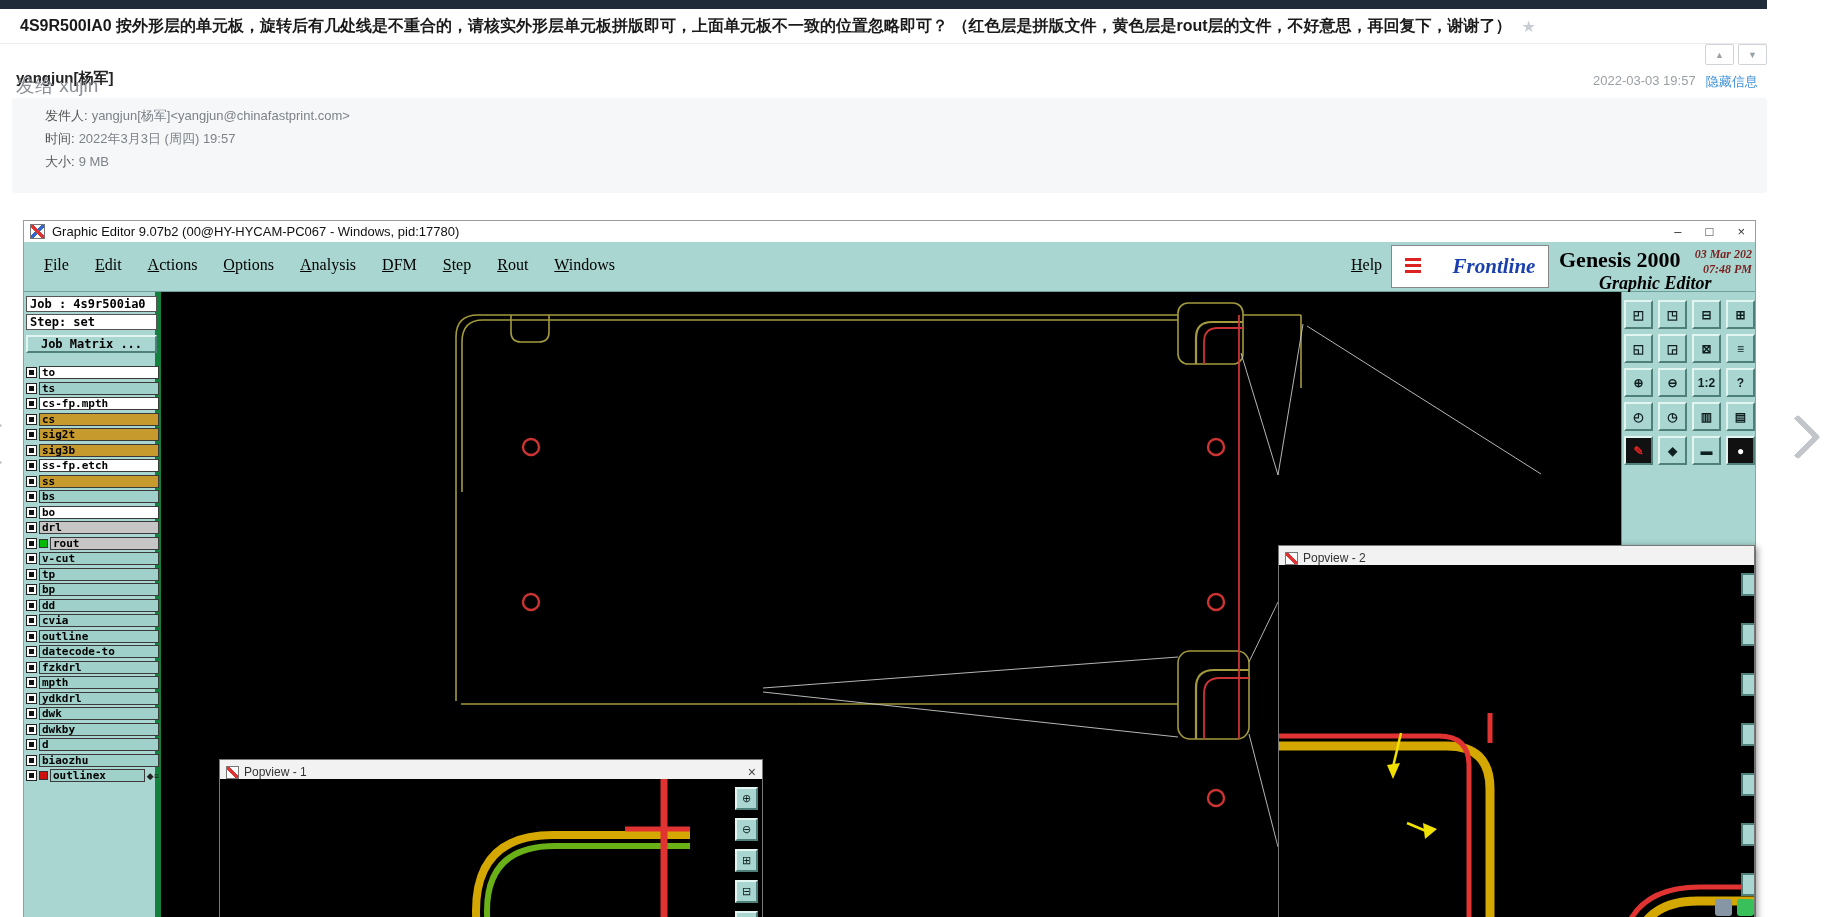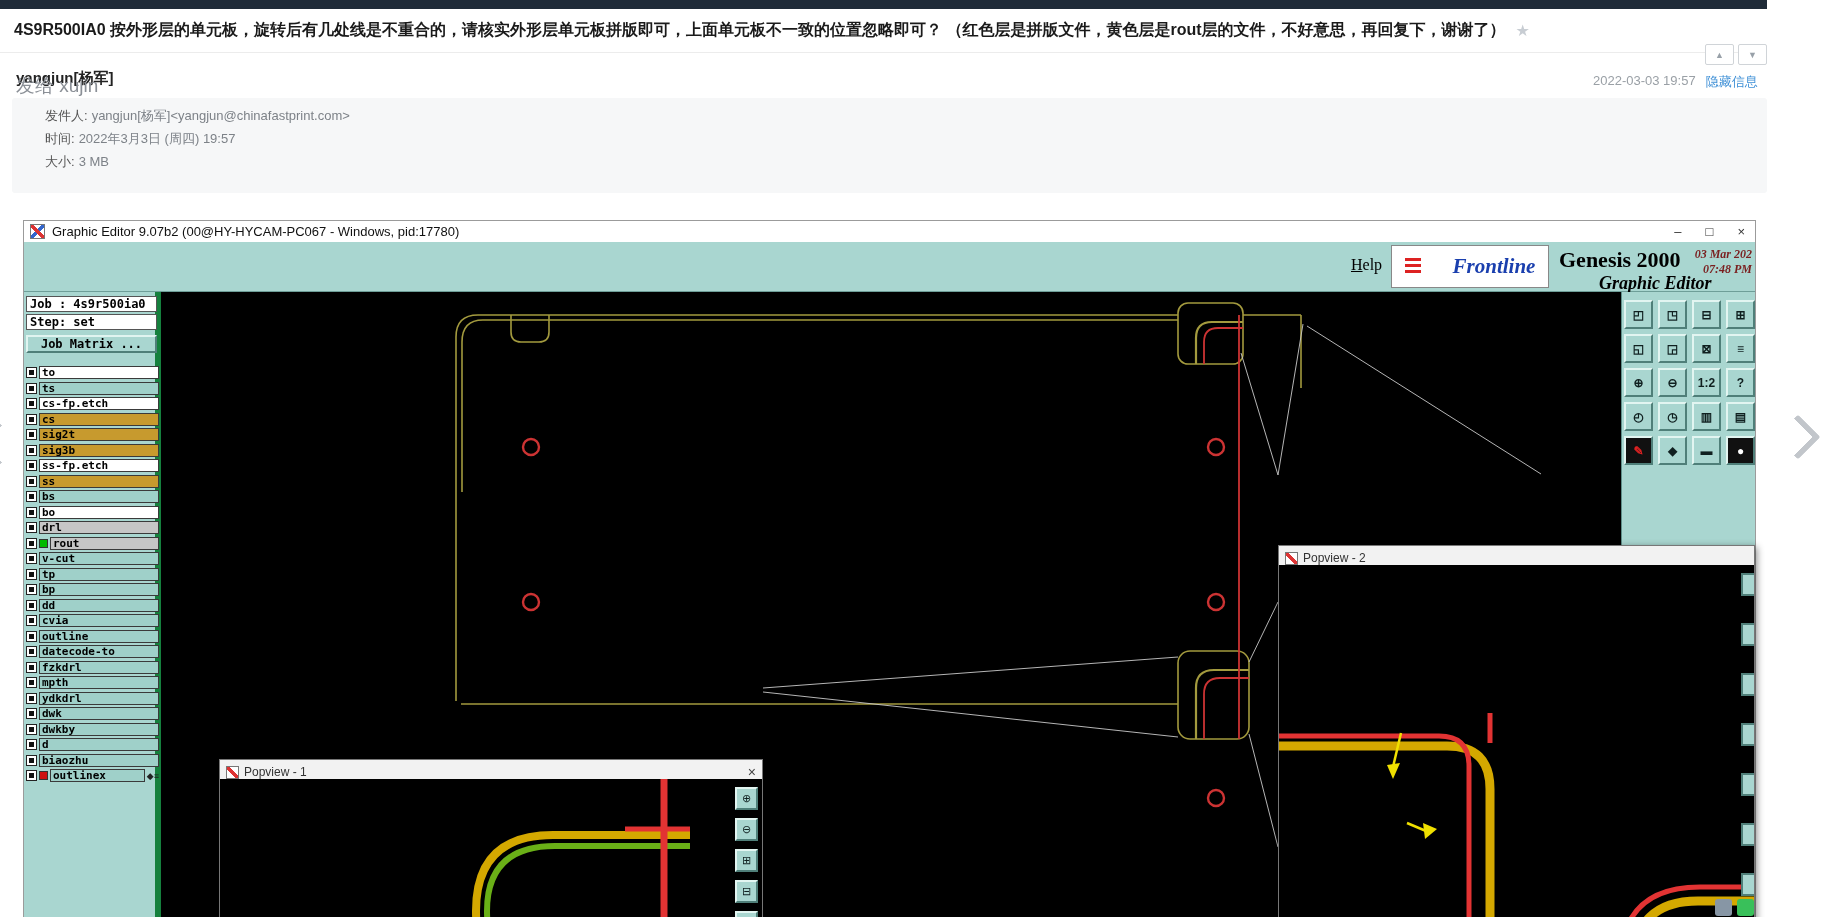--- a/index.html
+++ b/index.html
@@ -1,21 +1,21 @@
 <!DOCTYPE html>
 <html><head>
 <meta charset="utf-8">
 <style>
   html,body{margin:0;padding:0;}
   body{width:1837px;height:917px;overflow:hidden;background:#fff;font-family:"Liberation Sans",sans-serif;}
   .stage{position:relative;width:1837px;height:917px;overflow:hidden;background:#fff;}
 
   
   .topstrip{position:absolute;left:0;top:0;width:1767px;height:9px;background:#1f2b38;}
-  .subjectbar{position:absolute;left:0;top:9px;width:1767px;height:44px;background:#fff;border-bottom:1px solid #ececec;display:flex;align-items:center;padding-left:14px;box-sizing:border-box;white-space:nowrap;overflow:hidden;}
+  .subjectbar{position:absolute;left:0;top:9px;width:1767px;height:35px;background:#fff;border-bottom:1px solid #ececec;display:flex;align-items:center;padding-left:20px;box-sizing:border-box;white-space:nowrap;overflow:hidden;}
   .subjecttext{font-size:16px;font-weight:bold;color:#1a1a1a;}
   .star{color:#c8cdd3;margin-left:10px;font-size:16px;}
   .senderline{position:absolute;left:16px;top:49px;font-size:15px;font-weight:bold;color:#222;margin-top:20px;}
   .mailnav{position:absolute;left:1705px;top:44px;display:flex;gap:4px;}
   .mnavbtn{width:27px;height:19px;border:1px solid #d0d4d8;border-radius:2px;background:#fff;color:#98a0a8;font-size:9px;display:flex;align-items:center;justify-content:center;}
   .toline{position:absolute;left:16px;top:73px;font-size:19px;color:#8a8f96;}
   .dateline{position:absolute;left:1593px;top:73px;font-size:13px;color:#9aa0a6;display:flex;gap:10px;white-space:nowrap;}
   .hidelink{color:#3d8fd6;}
   .metabox{position:absolute;left:12px;top:98px;width:1755px;height:95px;background:#f6f7f8;border-radius:3px;box-sizing:border-box;padding:6px 0 0 33px;font-size:13px;color:#555;}
   .metarow{line-height:23px;white-space:nowrap;}
@@ -107,36 +107,47 @@
   </div>
   <div class="toline">发给 xujin</div>
   <div class="dateline">
     <span>2022-03-03 19:57</span>
     <span class="hidelink">隐藏信息</span>
   </div>
 
   <div class="metabox">
     <div class="metarow"><span class="mlabel">发件人:</span><span class="mvalue">yangjun[杨军]&lt;yangjun@chinafastprint.com&gt;</span></div>
     <div class="metarow"><span class="mlabel">时间:</span><span class="mvalue">2022年3月3日 (周四) 19:57</span></div>
-    <div class="metarow"><span class="mlabel">大小:</span><span class="mvalue">3 MB</span></div>
+    <div class="metarow"><span class="mlabel">大小:</span><span class="mvalue">9 MB</span></div>
   </div>
 
   <div class="appwin">
 
     <div class="titlebar">
       <span class="wicon"></span>
       <span class="titletext">Graphic Editor 9.07b2 (00@HY-HYCAM-PC067 - Windows, pid:17780)</span>
       <span class="winctl">
         <span>–</span>
         <span>□</span>
         <span>×</span>
       </span>
     </div>
 
     <div class="menubar">
+      <div class="menus">
+        <span class="menu-item"><u>F</u>ile</span>
+        <span class="menu-item"><u>E</u>dit</span>
+        <span class="menu-item"><u>A</u>ctions</span>
+        <span class="menu-item"><u>O</u>ptions</span>
+        <span class="menu-item"><u>A</u>nalysis</span>
+        <span class="menu-item"><u>D</u>FM</span>
+        <span class="menu-item"><u>S</u>tep</span>
+        <span class="menu-item"><u>R</u>out</span>
+        <span class="menu-item"><u>W</u>indows</span>
+      </div>
       <span class="helpitem menu-item"><u>H</u>elp</span>
       <div class="brandbox">
         <span class="flstripes"></span>
         <span class="fltext">Frontline</span>
       </div>
       <div class="genesis">Genesis 2000</div>
       <div class="gsub">Graphic Editor</div>
       <div class="gdate">
         <div>03 Mar 202</div>
         <div>07:48 PM</div>
@@ -153,21 +164,21 @@
           <div class="lrow">
               <span class="cb"></span>
               <span class="lname t-white">to</span>
             </div>
           <div class="lrow">
               <span class="cb"></span>
               <span class="lname t-teal">ts</span>
             </div>
           <div class="lrow">
               <span class="cb"></span>
-              <span class="lname t-white">cs-fp.etch</span>
+              <span class="lname t-white">cs-fp.mpth</span>
             </div>
           <div class="lrow">
               <span class="cb"></span>
               <span class="lname t-gold">cs</span>
             </div>
           <div class="lrow">
               <span class="cb"></span>
               <span class="lname t-gold">sig2t</span>
             </div>
           <div class="lrow">

